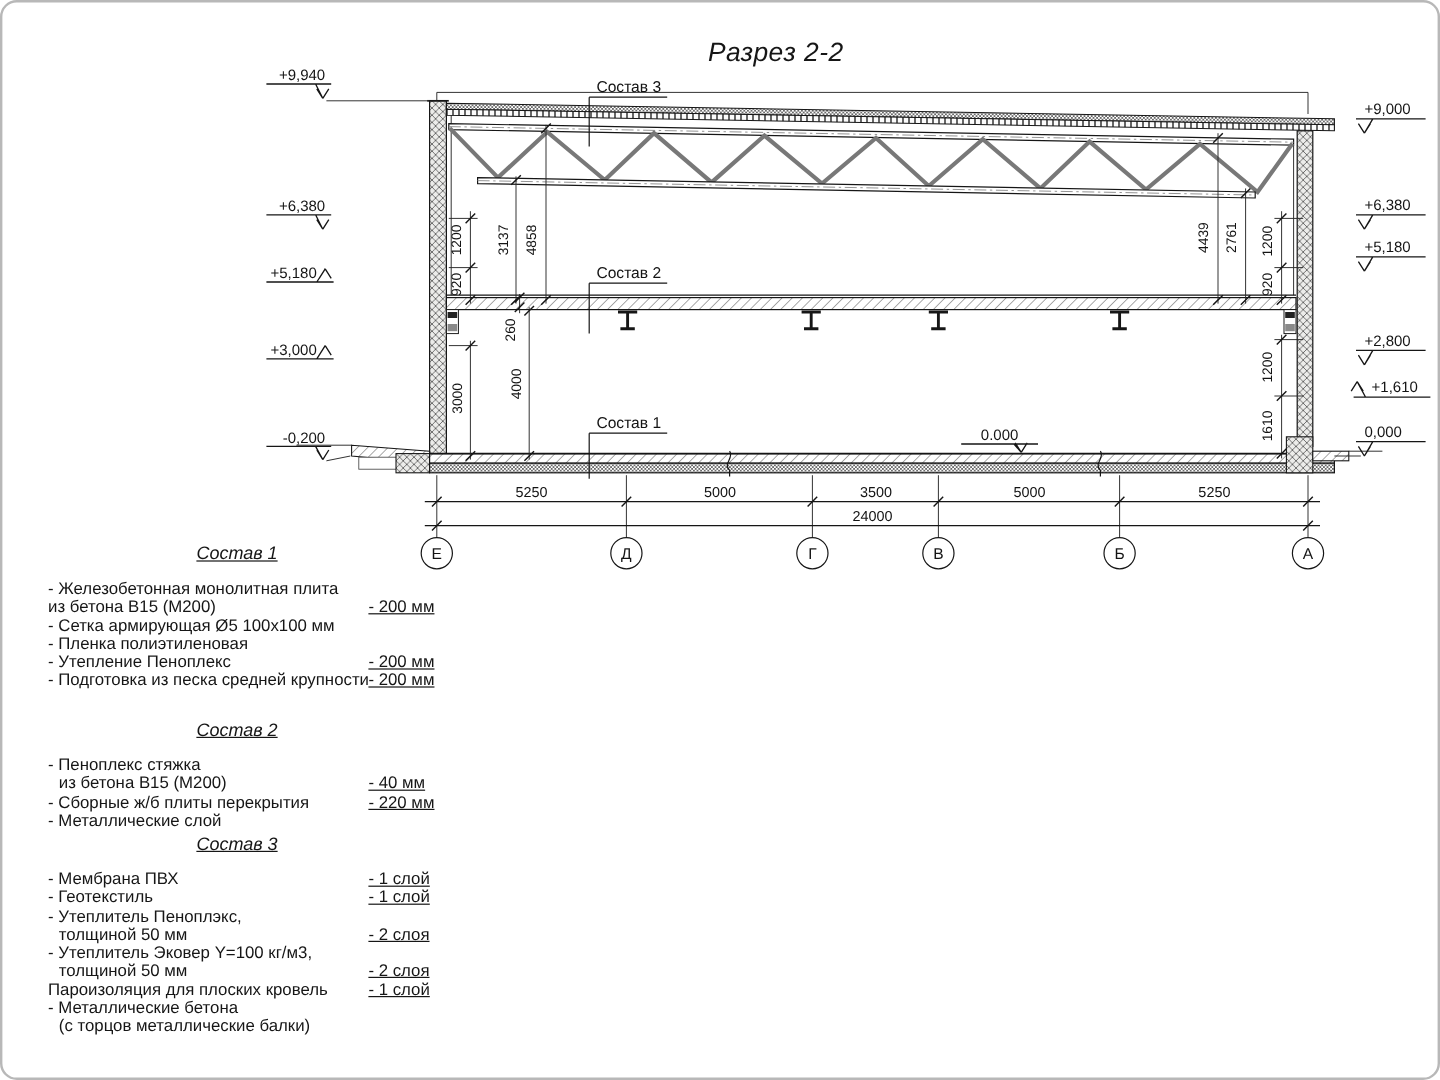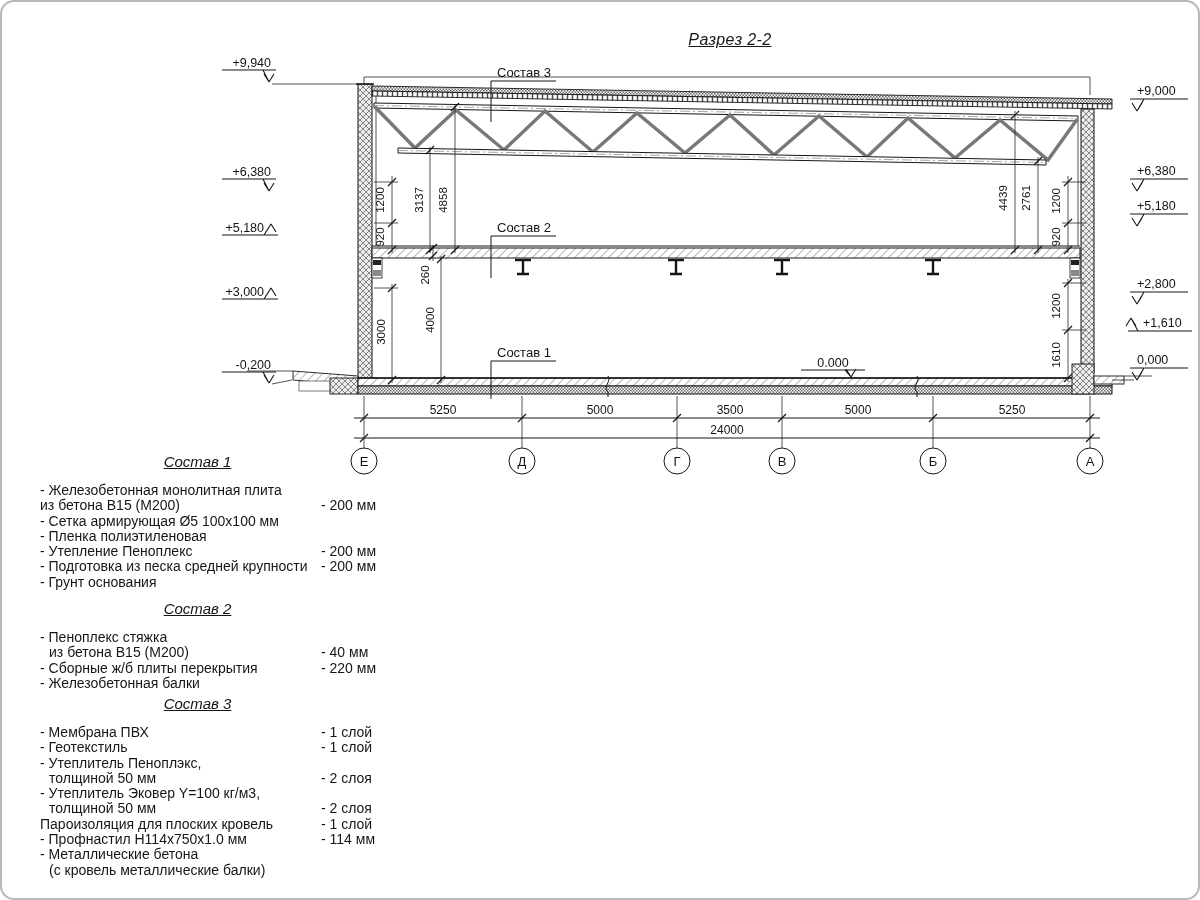--- a/index.html
+++ b/index.html
@@ -1,28 +1,28 @@
 <!DOCTYPE html>
 <html><head>
 <meta charset="utf-8">
 <style>
   html,body{margin:0;padding:0;background:#fff;}
   body{width:1200px;height:900px;position:relative;overflow:hidden;
        font-family:"Liberation Sans",sans-serif;color:#161616;}
   .frame{position:absolute;inset:0;border:2px solid #b8b8b8;border-radius:14px;pointer-events:none;}
   #drawing-svg{position:absolute;left:0;top:0;}
-  #title{position:absolute;top:31px;left:590px;width:280px;text-align:center;
-         font-style:italic;font-size:16px;text-decoration:underline;letter-spacing:.4px;}
+  #title{position:absolute;top:31px;left:590px;width:280px;text-align:left;
+         font-style:italic;font-size:22px;letter-spacing:.4px;}
   .spec{position:absolute;left:40px;width:315px;}
   #spec1{top:453px;} #spec2{top:600px;} #spec3{top:695px;}
   .spec h3{margin:0 0 13px 0;text-align:center;font-style:italic;font-weight:normal;
            font-size:15px;text-decoration:underline;}
   .rows{font-size:14px;line-height:15.3px;}
   .row{position:relative;white-space:nowrap;}
-  .row .rv{position:absolute;left:281px;top:0;}
+  .row .rv{position:absolute;left:267px;top:0;text-decoration:underline;}
   .row.indent .rt{padding-left:9px;display:inline-block;}
   
   .ln{stroke:#161616;stroke-width:1;fill:none;}
   .lnb{stroke:#161616;stroke-width:1.4;fill:none;}
   .lnt{stroke:#2a2a2a;stroke-width:.8;fill:none;}
   .sl{stroke:#161616;stroke-width:1.2;fill:none;}
   .cl{stroke:#8f8f8f;stroke-width:.8;stroke-dasharray:10 3 2 3;fill:none;}
   .arr{stroke:#161616;stroke-width:1.1;fill:none;}
   .member{stroke:#787878;stroke-width:3.5;fill:none;stroke-linecap:square;}
   .txt{font-family:"Liberation Sans",sans-serif;font-size:12.5px;fill:#141414;}
@@ -265,41 +265,39 @@
 
 <div class="spec" id="spec1">
   <h3>Состав 1</h3>
   <div class="rows">
     <div class="row"><span class="rt">- Железобетонная  монолитная плита</span></div>
     <div class="row"><span class="rt">из бетона  В15 (М200)</span><span class="rv">- 200 мм</span></div>
     <div class="row"><span class="rt">- Сетка армирующая Ø5 100х100 мм</span></div>
     <div class="row"><span class="rt">- Пленка полиэтиленовая</span></div>
     <div class="row"><span class="rt">- Утепление Пеноплекс</span><span class="rv">- 200 мм</span></div>
     <div class="row"><span class="rt">- Подготовка из песка средней  крупности</span><span class="rv">- 200 мм</span></div>
-    <div class="row"><span class="rt">- Грунт основания</span></div>
   </div>
 </div>
 
 <div class="spec" id="spec2">
   <h3>Состав 2</h3>
   <div class="rows">
     <div class="row"><span class="rt">- Пеноплекс стяжка</span></div>
     <div class="row indent"><span class="rt">из бетона В15 (М200)</span><span class="rv">- 40 мм</span></div>
     <div class="row"><span class="rt">- Сборные ж/б плиты перекрытия</span><span class="rv">- 220 мм</span></div>
-    <div class="row"><span class="rt">- Железобетонная балки</span></div>
+    <div class="row"><span class="rt">- Металлические слой</span></div>
   </div>
 </div>
 
 <div class="spec" id="spec3">
   <h3>Состав 3</h3>
   <div class="rows">
     <div class="row"><span class="rt">- Мембрана ПВХ</span><span class="rv">- 1 слой</span></div>
     <div class="row"><span class="rt">- Геотекстиль</span><span class="rv">- 1 слой</span></div>
     <div class="row"><span class="rt">- Утеплитель Пеноплэкс,</span></div>
     <div class="row indent"><span class="rt">толщиной 50 мм</span><span class="rv">- 2 слоя</span></div>
     <div class="row"><span class="rt">- Утеплитель Эковер Y=100 кг/м3,</span></div>
     <div class="row indent"><span class="rt">толщиной 50 мм</span><span class="rv">- 2 слоя</span></div>
     <div class="row"><span class="rt">Пароизоляция для плоских кровель</span><span class="rv">- 1 слой</span></div>
-    <div class="row"><span class="rt">- Профнастил Н114х750х1.0 мм</span><span class="rv">- 114 мм</span></div>
     <div class="row"><span class="rt">- Металлические бетона</span></div>
-    <div class="row indent"><span class="rt">(с кровель металлические балки)</span></div>
+    <div class="row indent"><span class="rt">(с торцов металлические балки)</span></div>
   </div>
 </div>
 
 </body></html>

